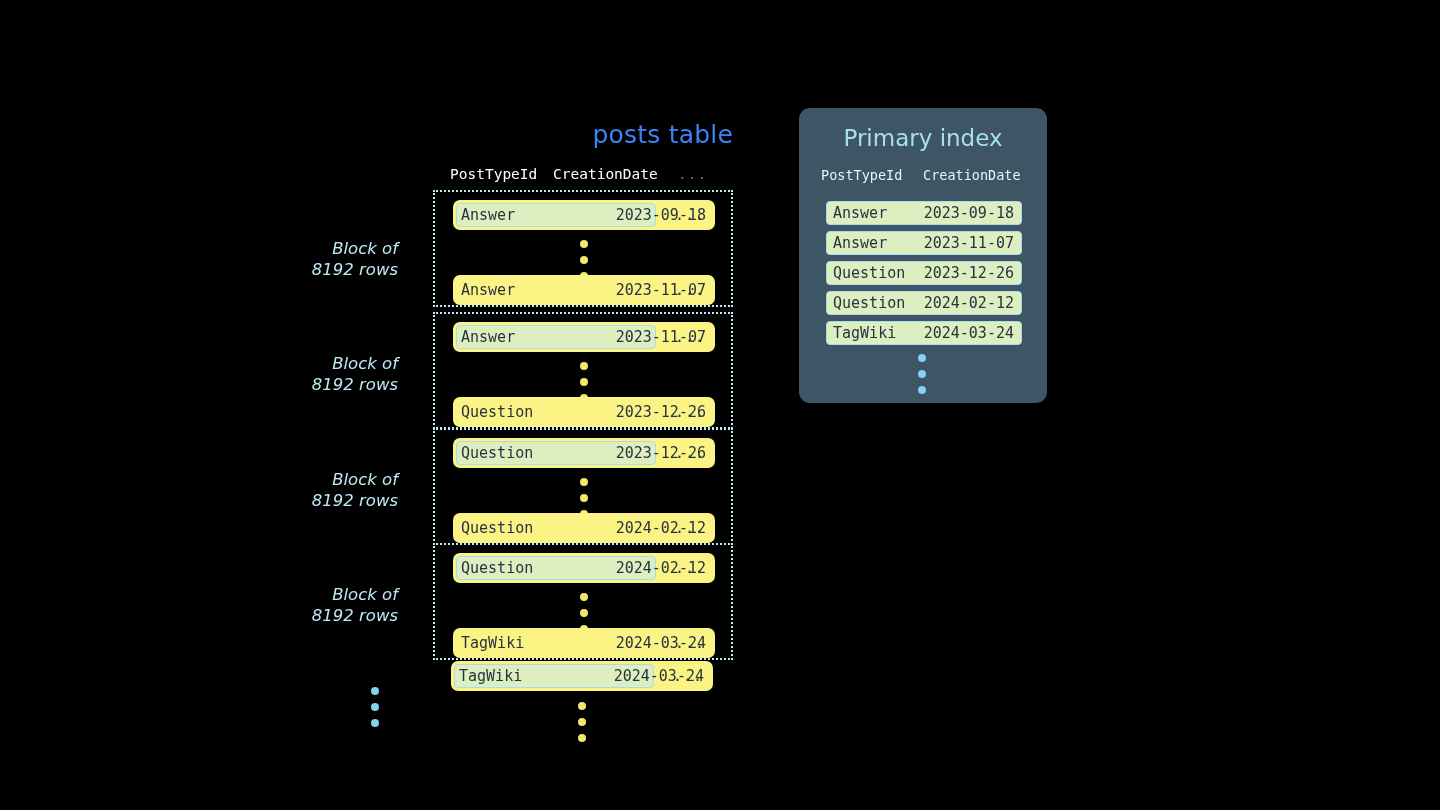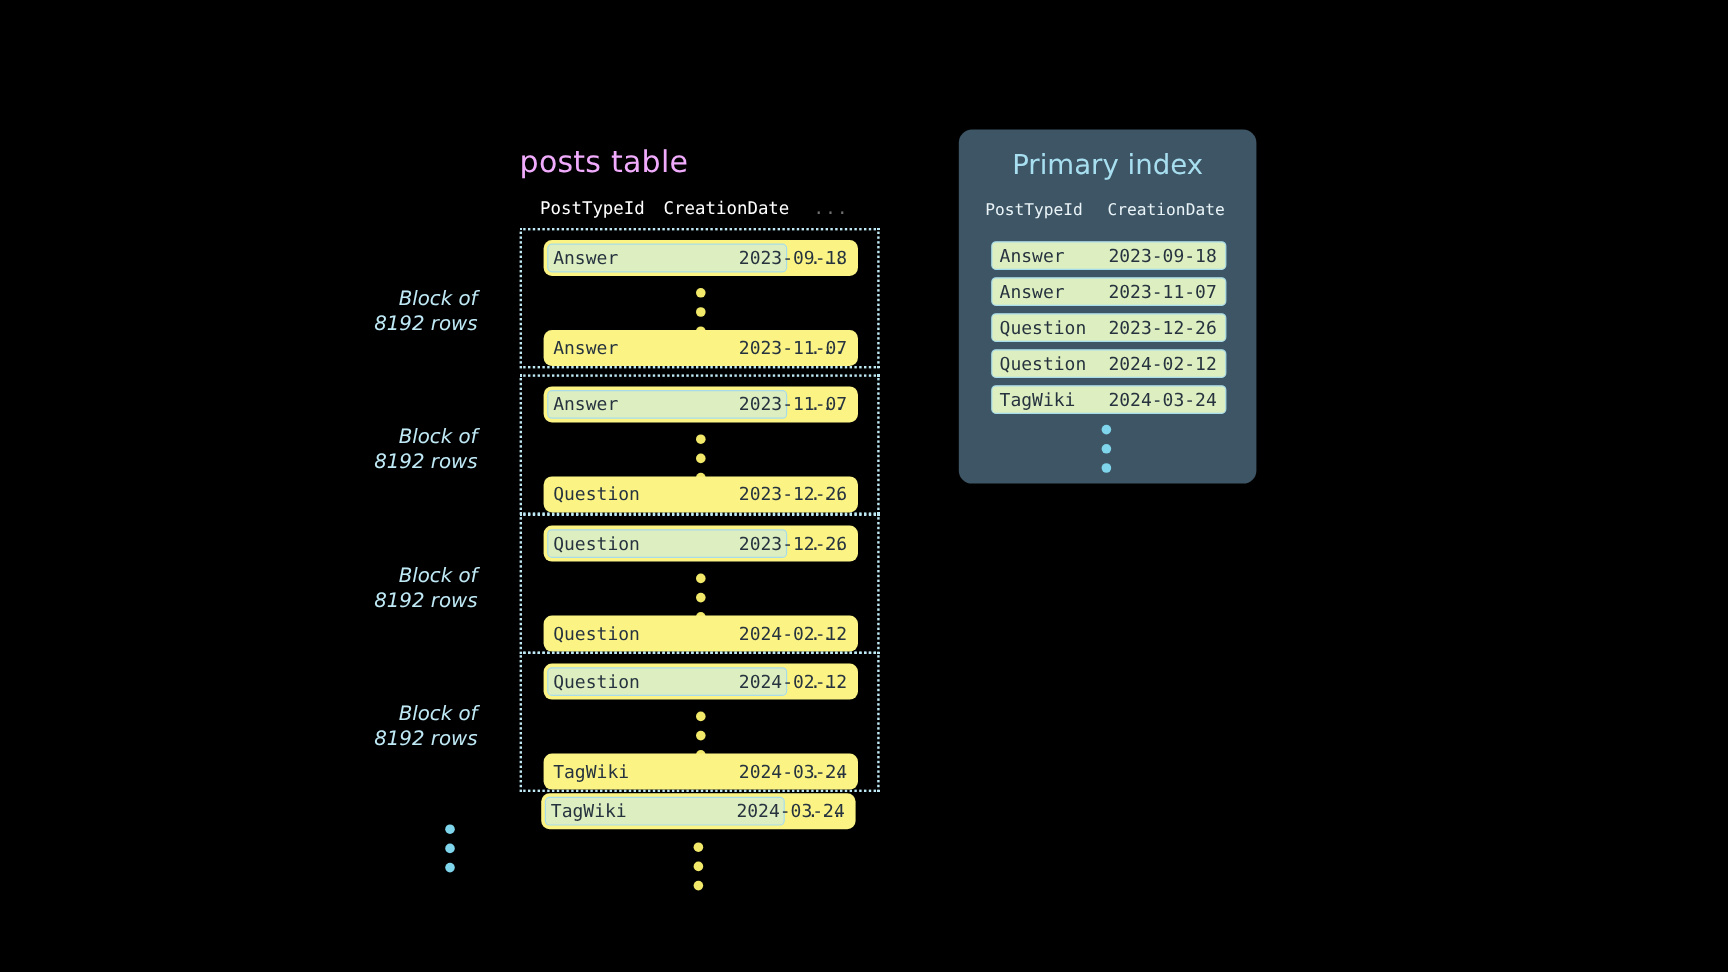--- a/index.html
+++ b/index.html
@@ -22,22 +22,22 @@
     left: 433px;
     top: 120px;
     width: 300px;
   }
 
   #posts-title {
     position: absolute;
     left: 0;
     top: 0;
     width: 300px;
-    text-align: left;
-    color: #f0abfc;
+    text-align: right;
+    color: #3b82f6;
     font-size: 25px;
     font-weight: 400;
     letter-spacing: 0.2px;
     white-space: nowrap;
   }
 
   #posts-header {
     position: absolute;
     left: 0;
     top: 46px;

